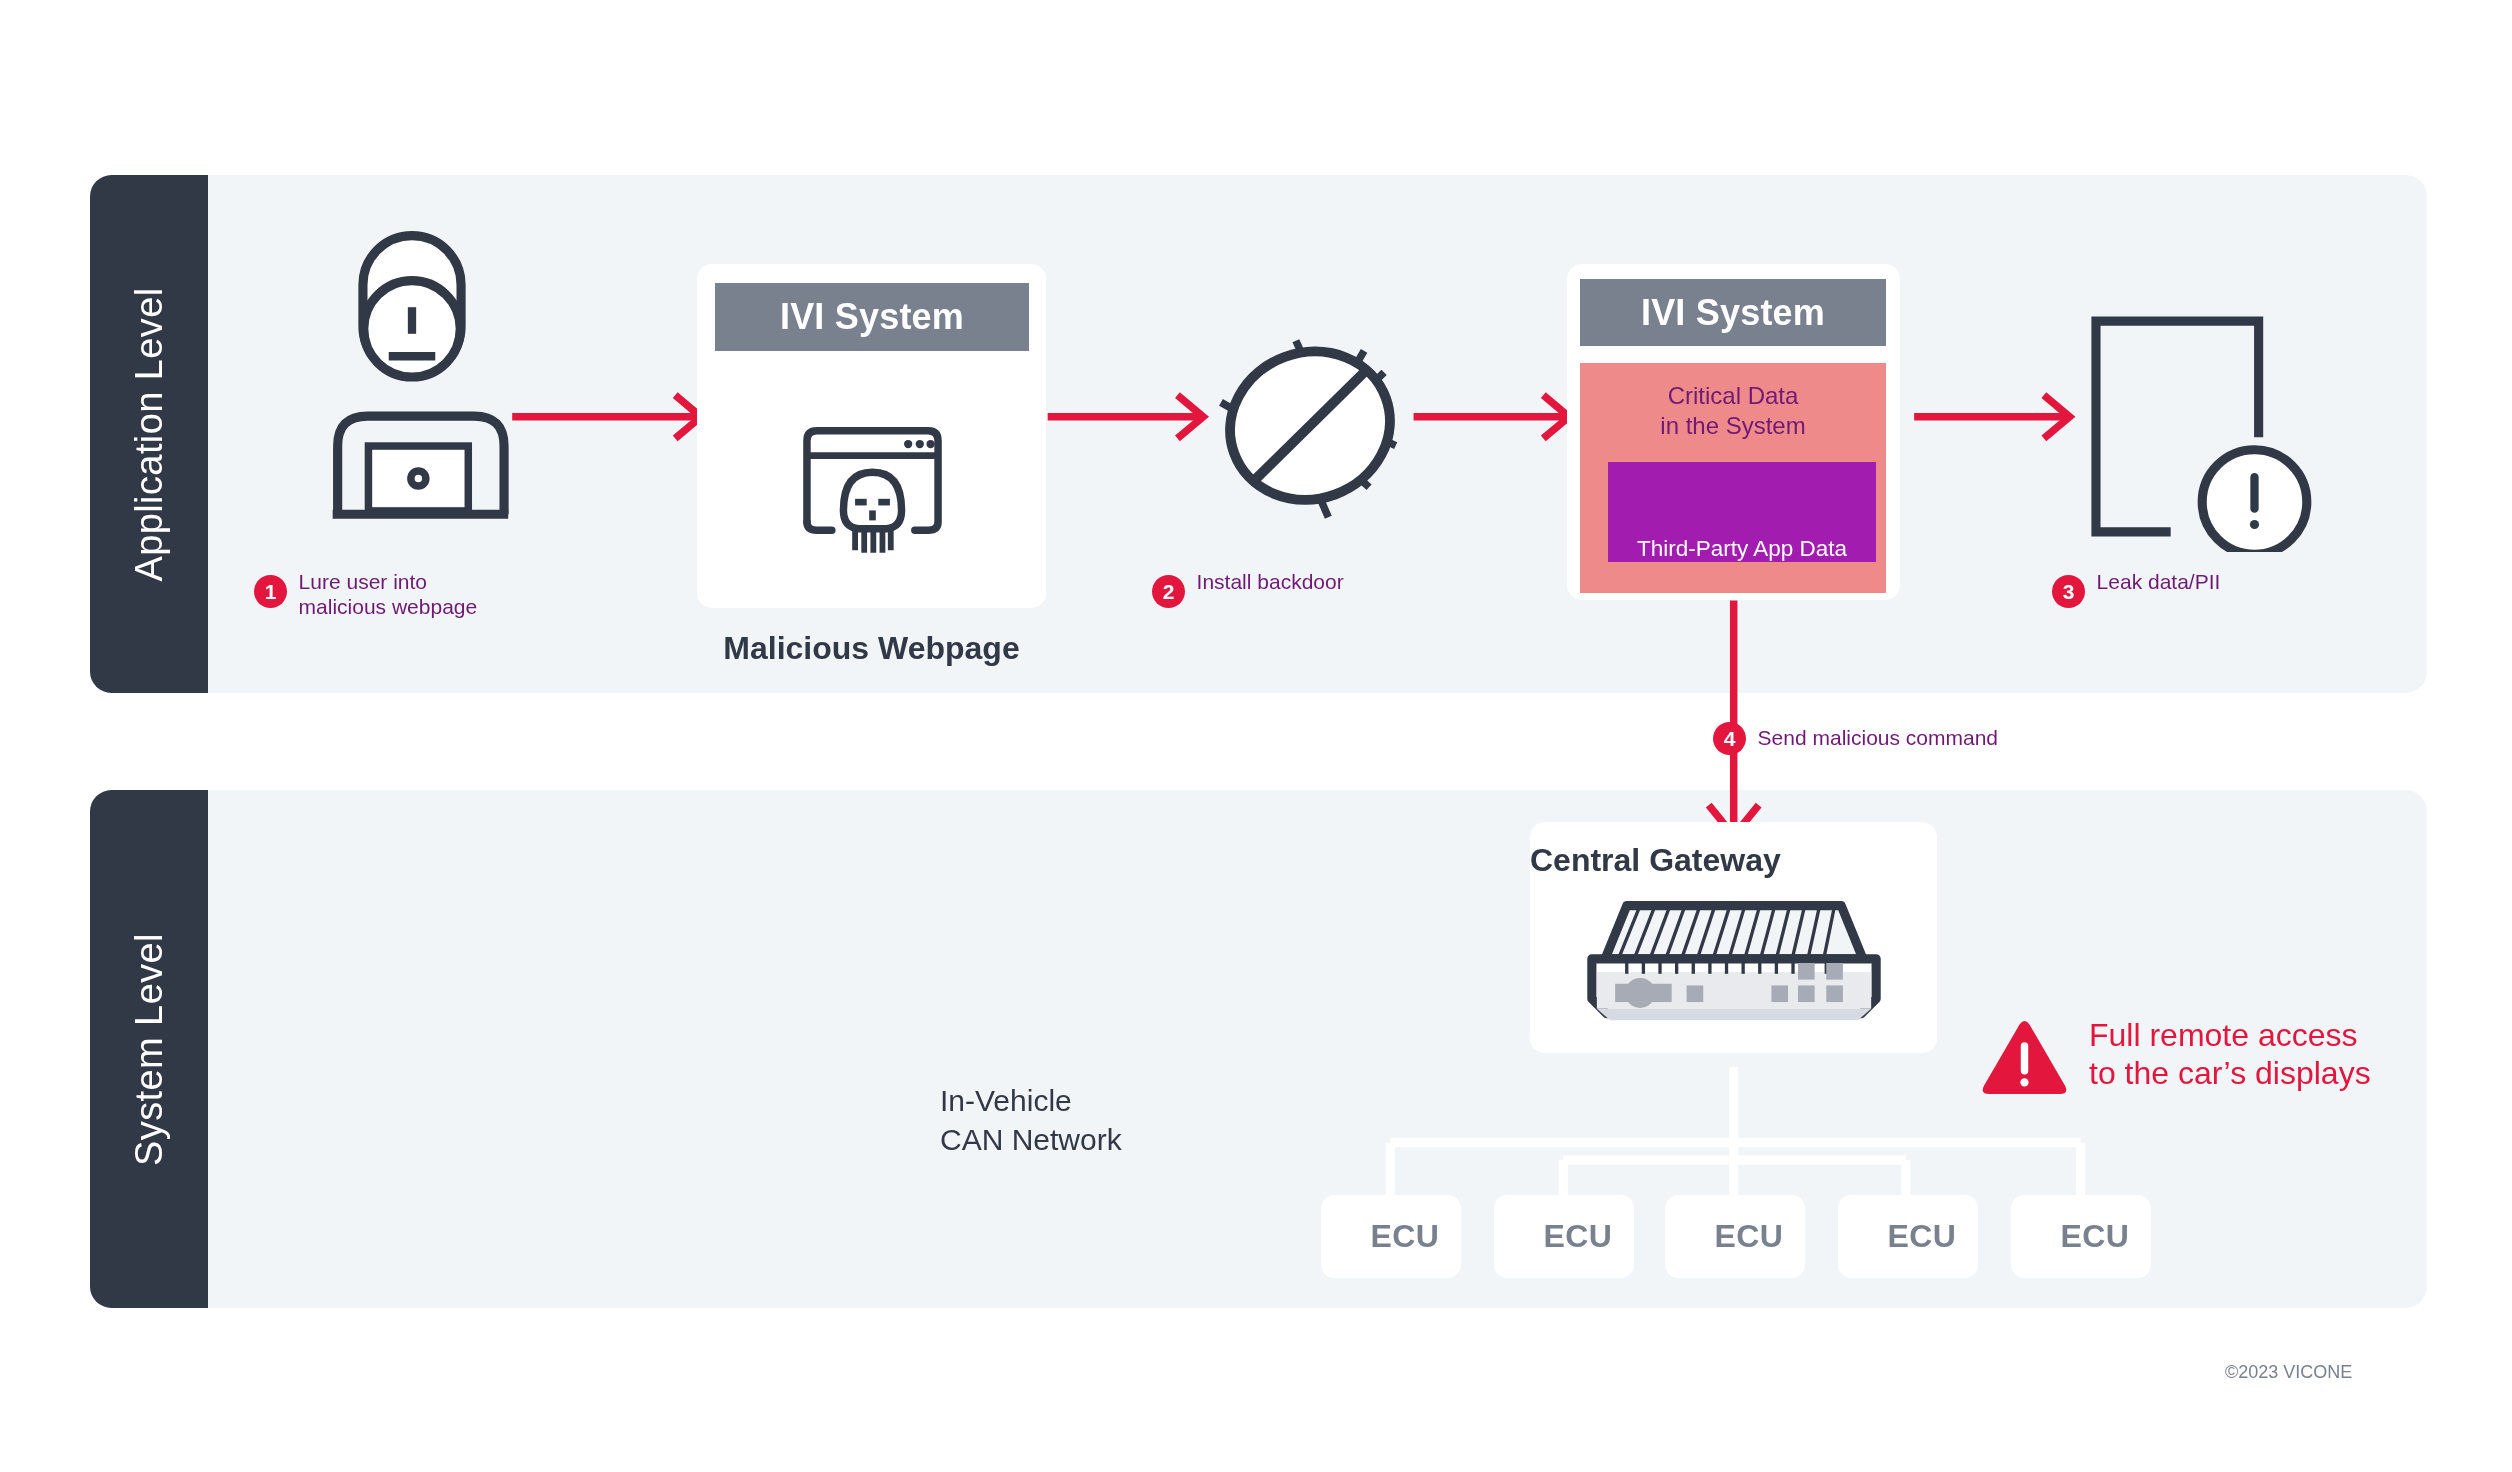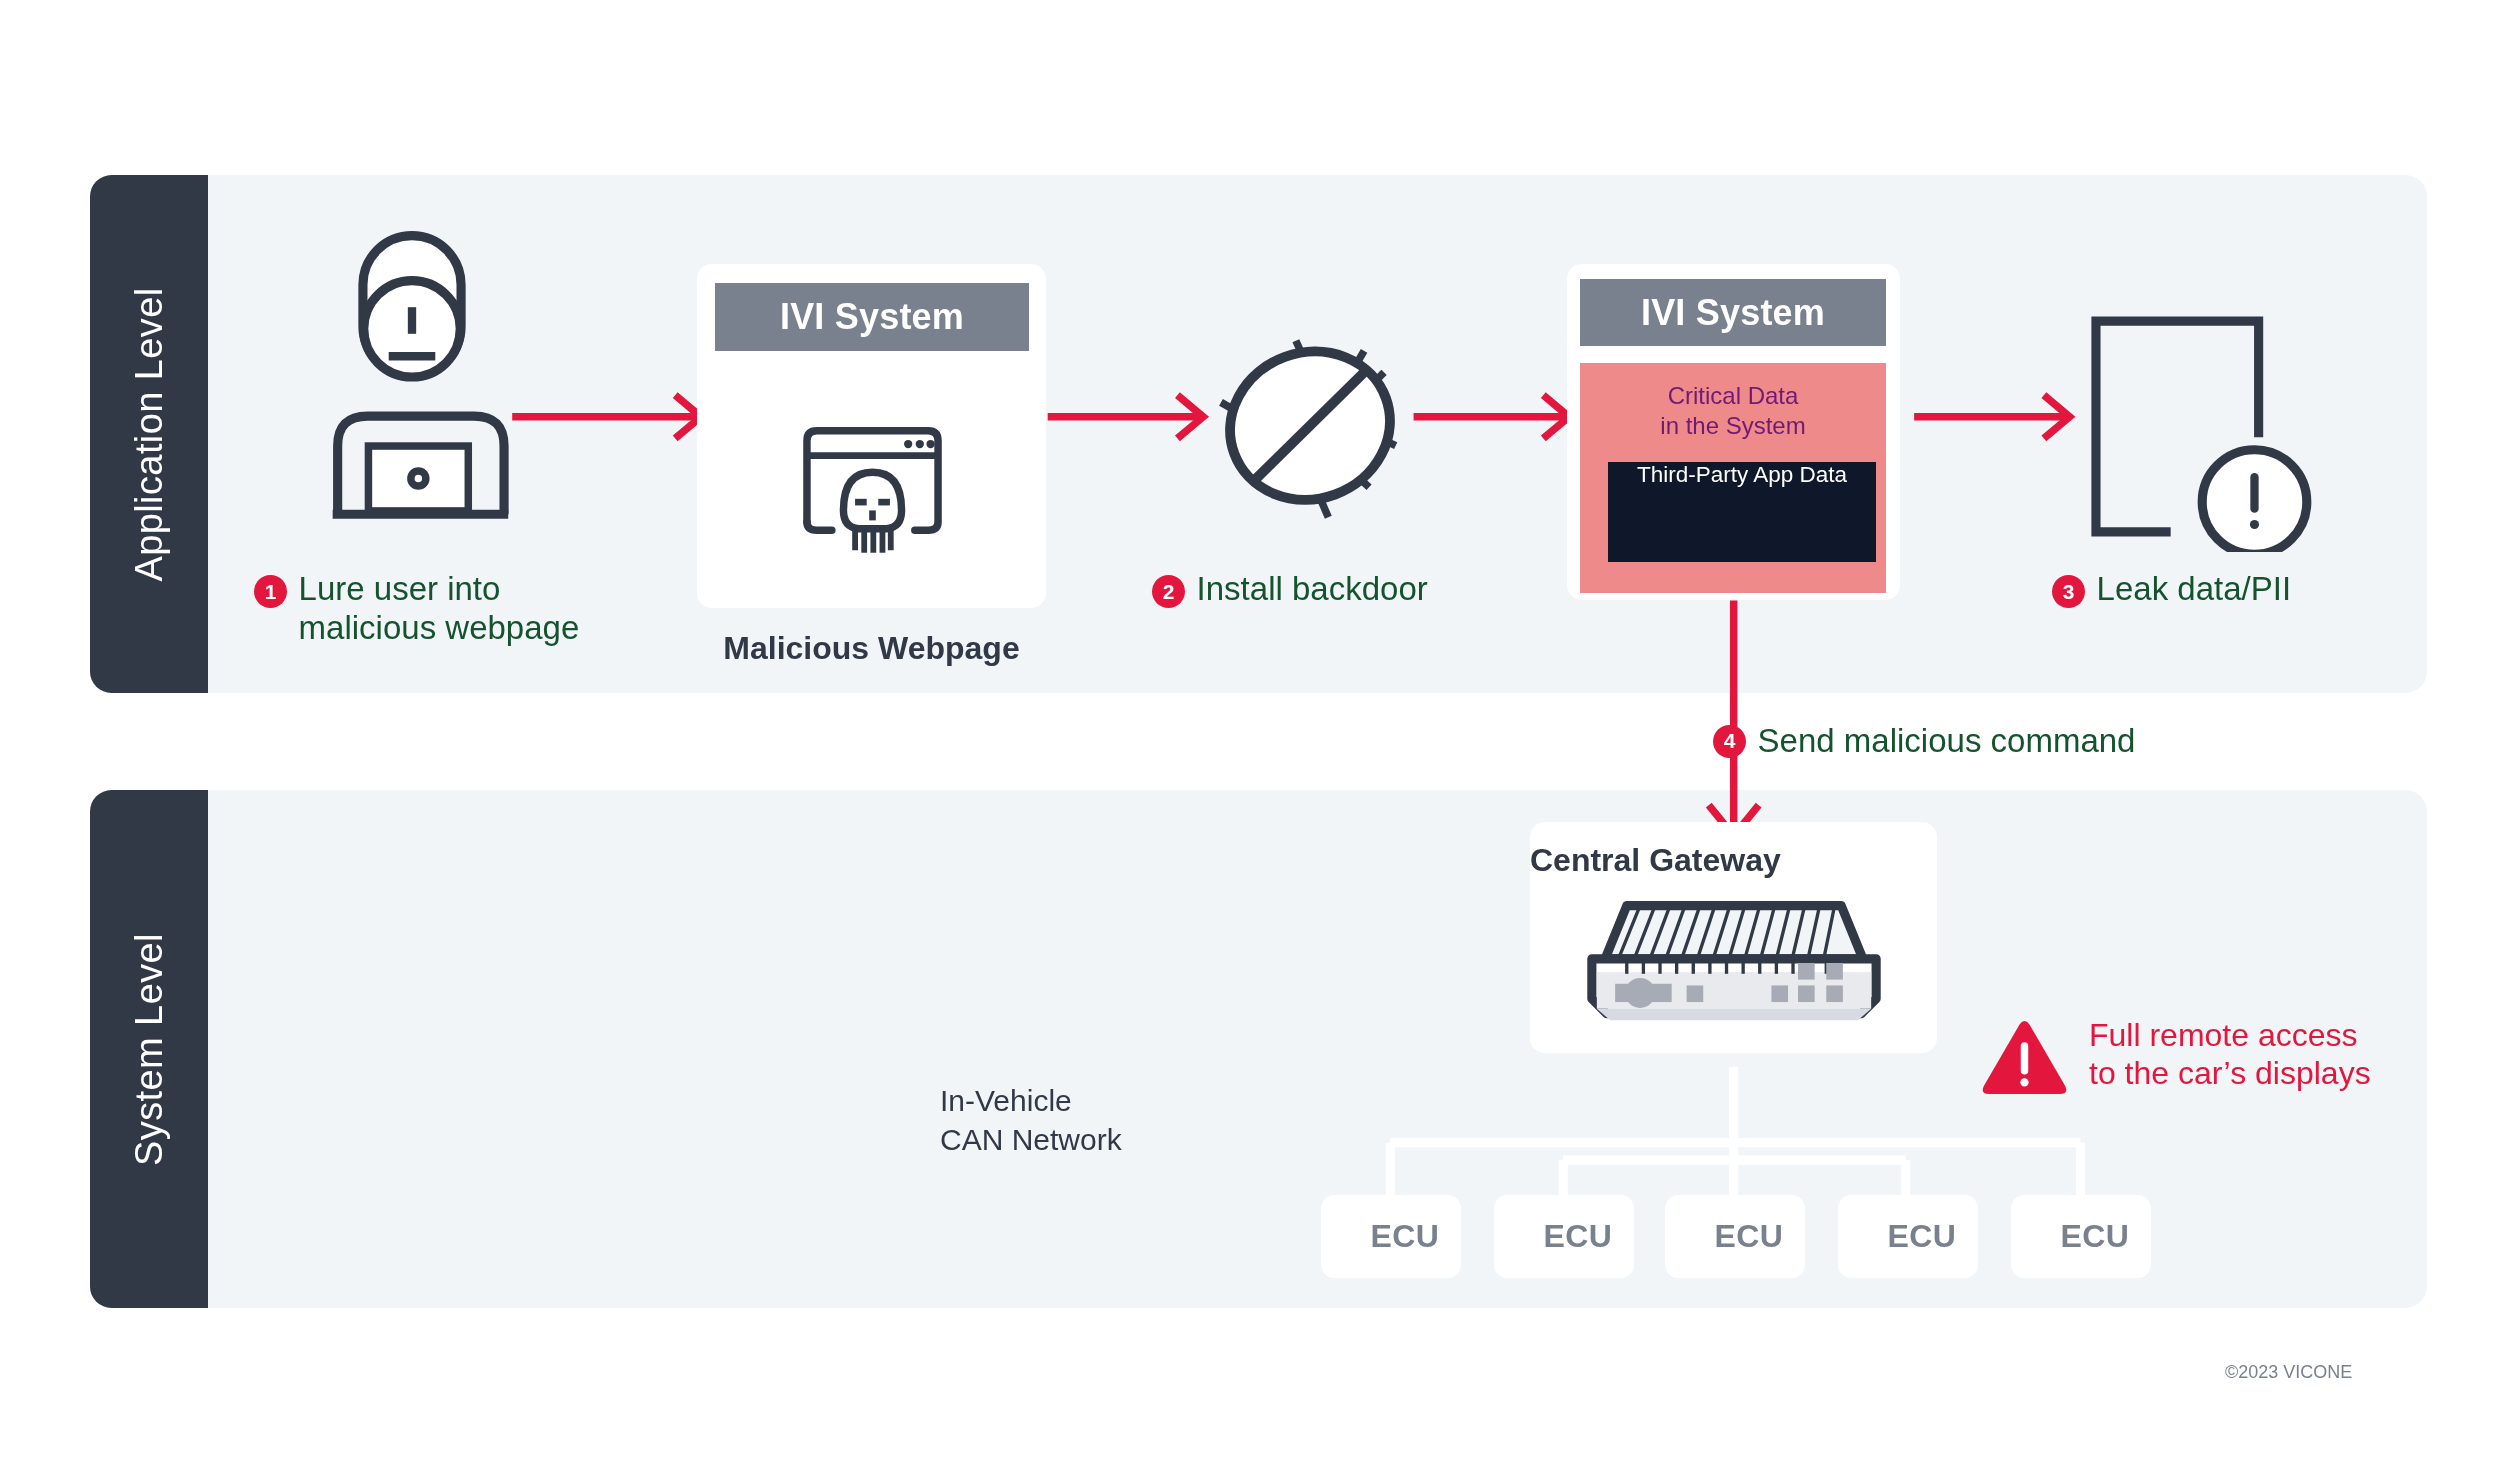--- a/index.html
+++ b/index.html
@@ -72,23 +72,23 @@
   .data-block-outer-label {
     color: #701a75;
     font-size: 24px;
     line-height: 1.25;
     text-align: center;
     margin-top: 18.3px;
     white-space: pre-line;
   }
   .data-block-inner {
     position: absolute;
-    background: #0f172a;
-    display: flex;
-    align-items: flex-start;
+    background: #a21caf;
+    display: flex;
+    align-items: flex-end;
     justify-content: center;
   }
   .data-block-inner-label {
     color: #ffffff;
     font-size: 22.5px;
     text-align: center;
     white-space: nowrap;
   }
   .step {
     position: absolute;
@@ -104,22 +104,22 @@
     background: #e3173e;
     color: #ffffff;
     font-size: 21px;
     font-weight: bold;
     display: flex;
     align-items: center;
     justify-content: center;
     margin-top: 5px;
   }
   .step-label {
-    color: #14532d;
-    font-size: 33px;
+    color: #701a75;
+    font-size: 21px;
     line-height: 1.18;
     white-space: pre-line;
   }
   .gw-title {
     position: absolute;
     color: #313846;
     font-size: 32px;
     font-weight: bold;
     white-space: nowrap;
   }

